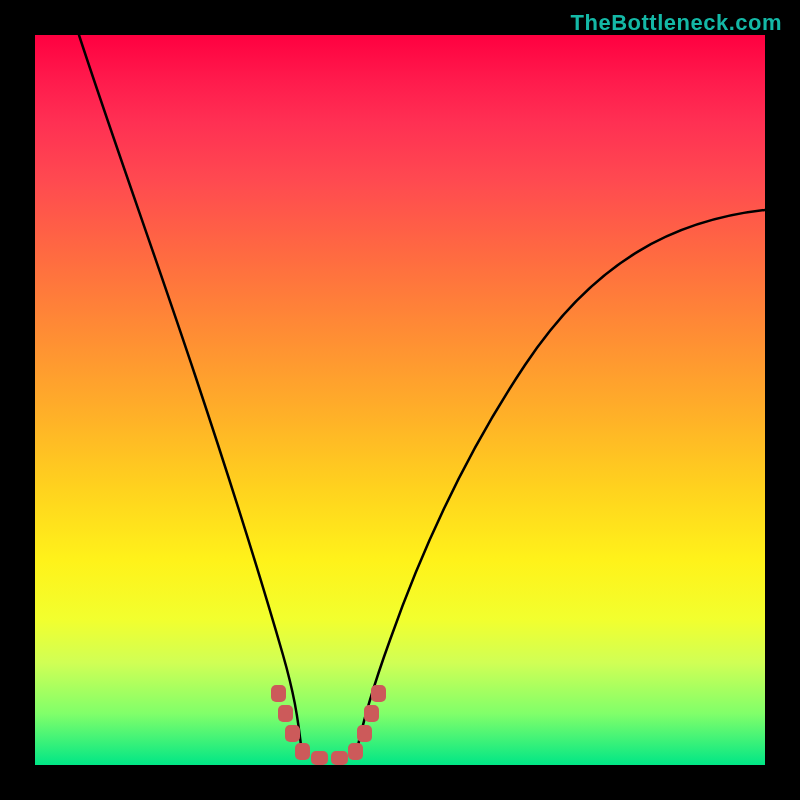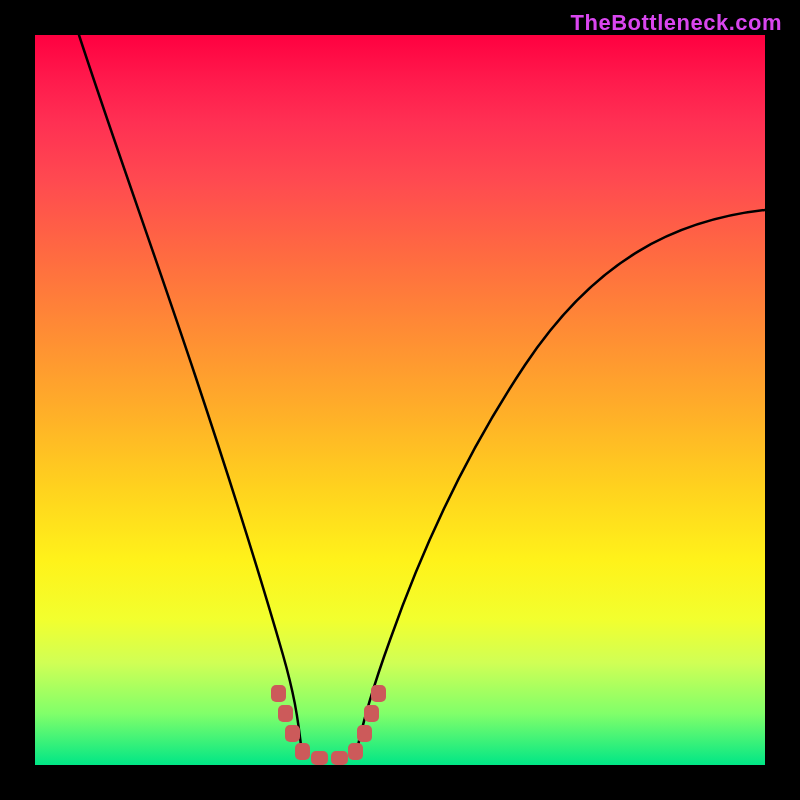--- a/index.html
+++ b/index.html
@@ -45,21 +45,21 @@
     );
   }
   
   .watermark {
     position: absolute;
     top: 10px;
     right: 18px;
     font-family: Arial, Helvetica, sans-serif;
     font-size: 22px;
     font-weight: 600;
-    color: #d946ef;
+    color: #14b8a6;
     letter-spacing: 0.5px;
     user-select: none;
   }
   svg.curve-layer {
     position: absolute;
     inset: 0;
     width: 100%;
     height: 100%;
   }
   .curve {

